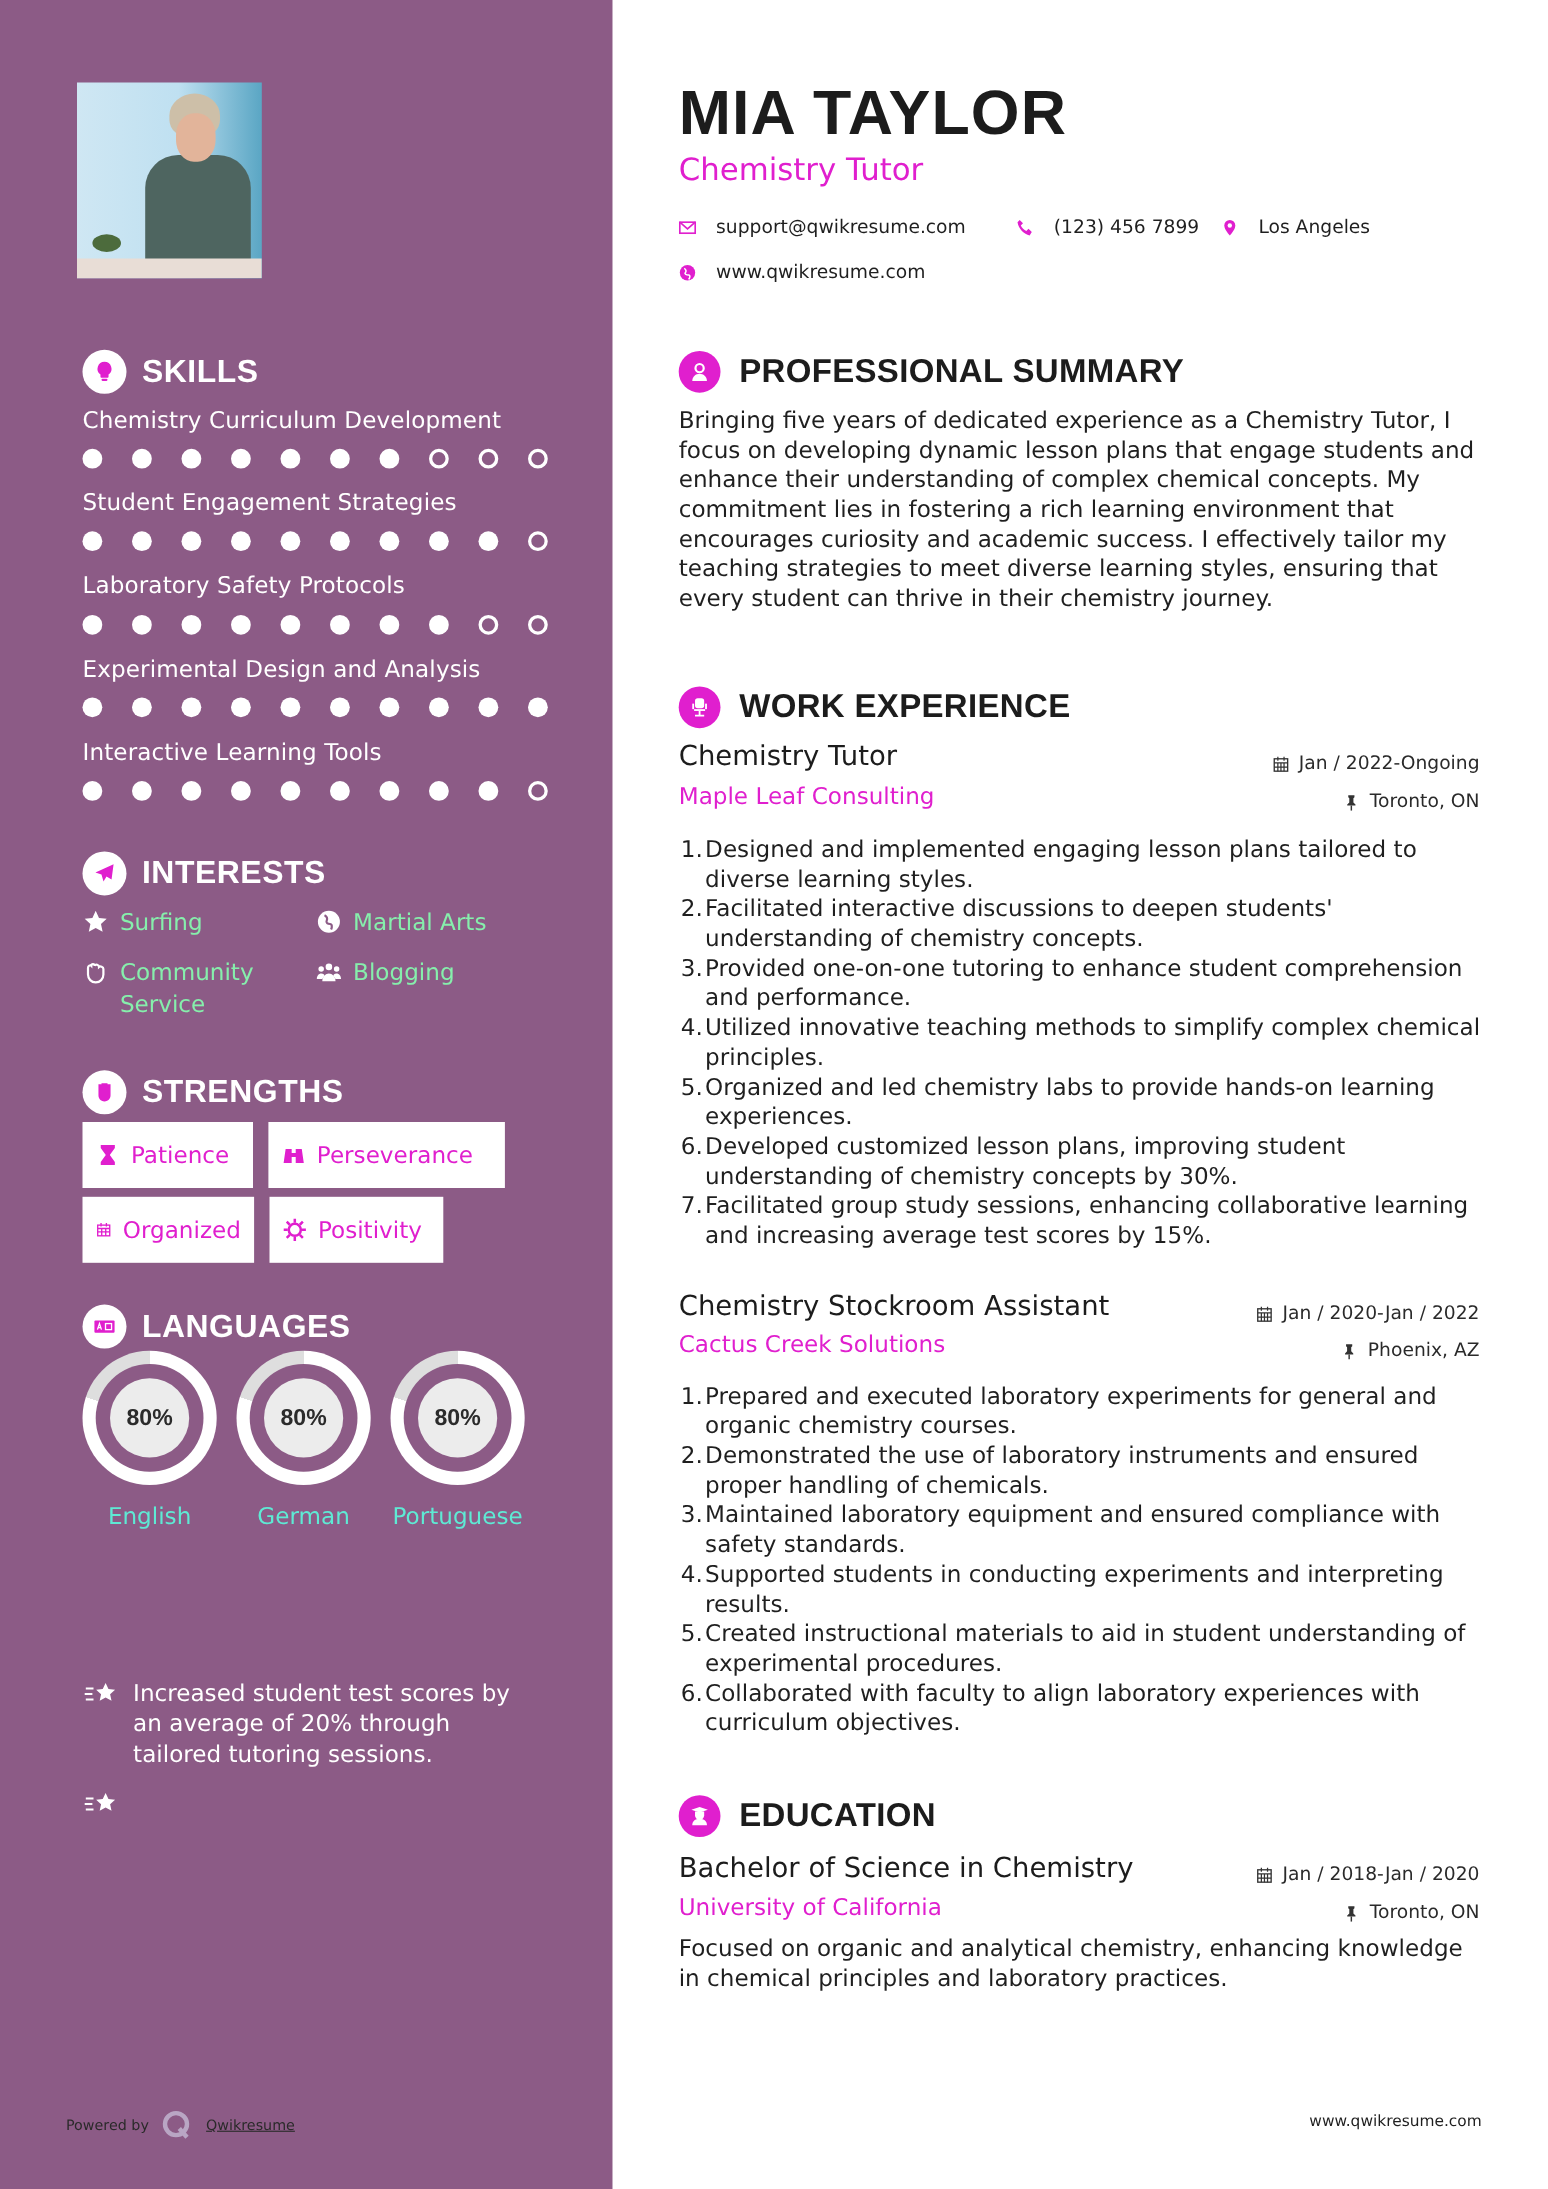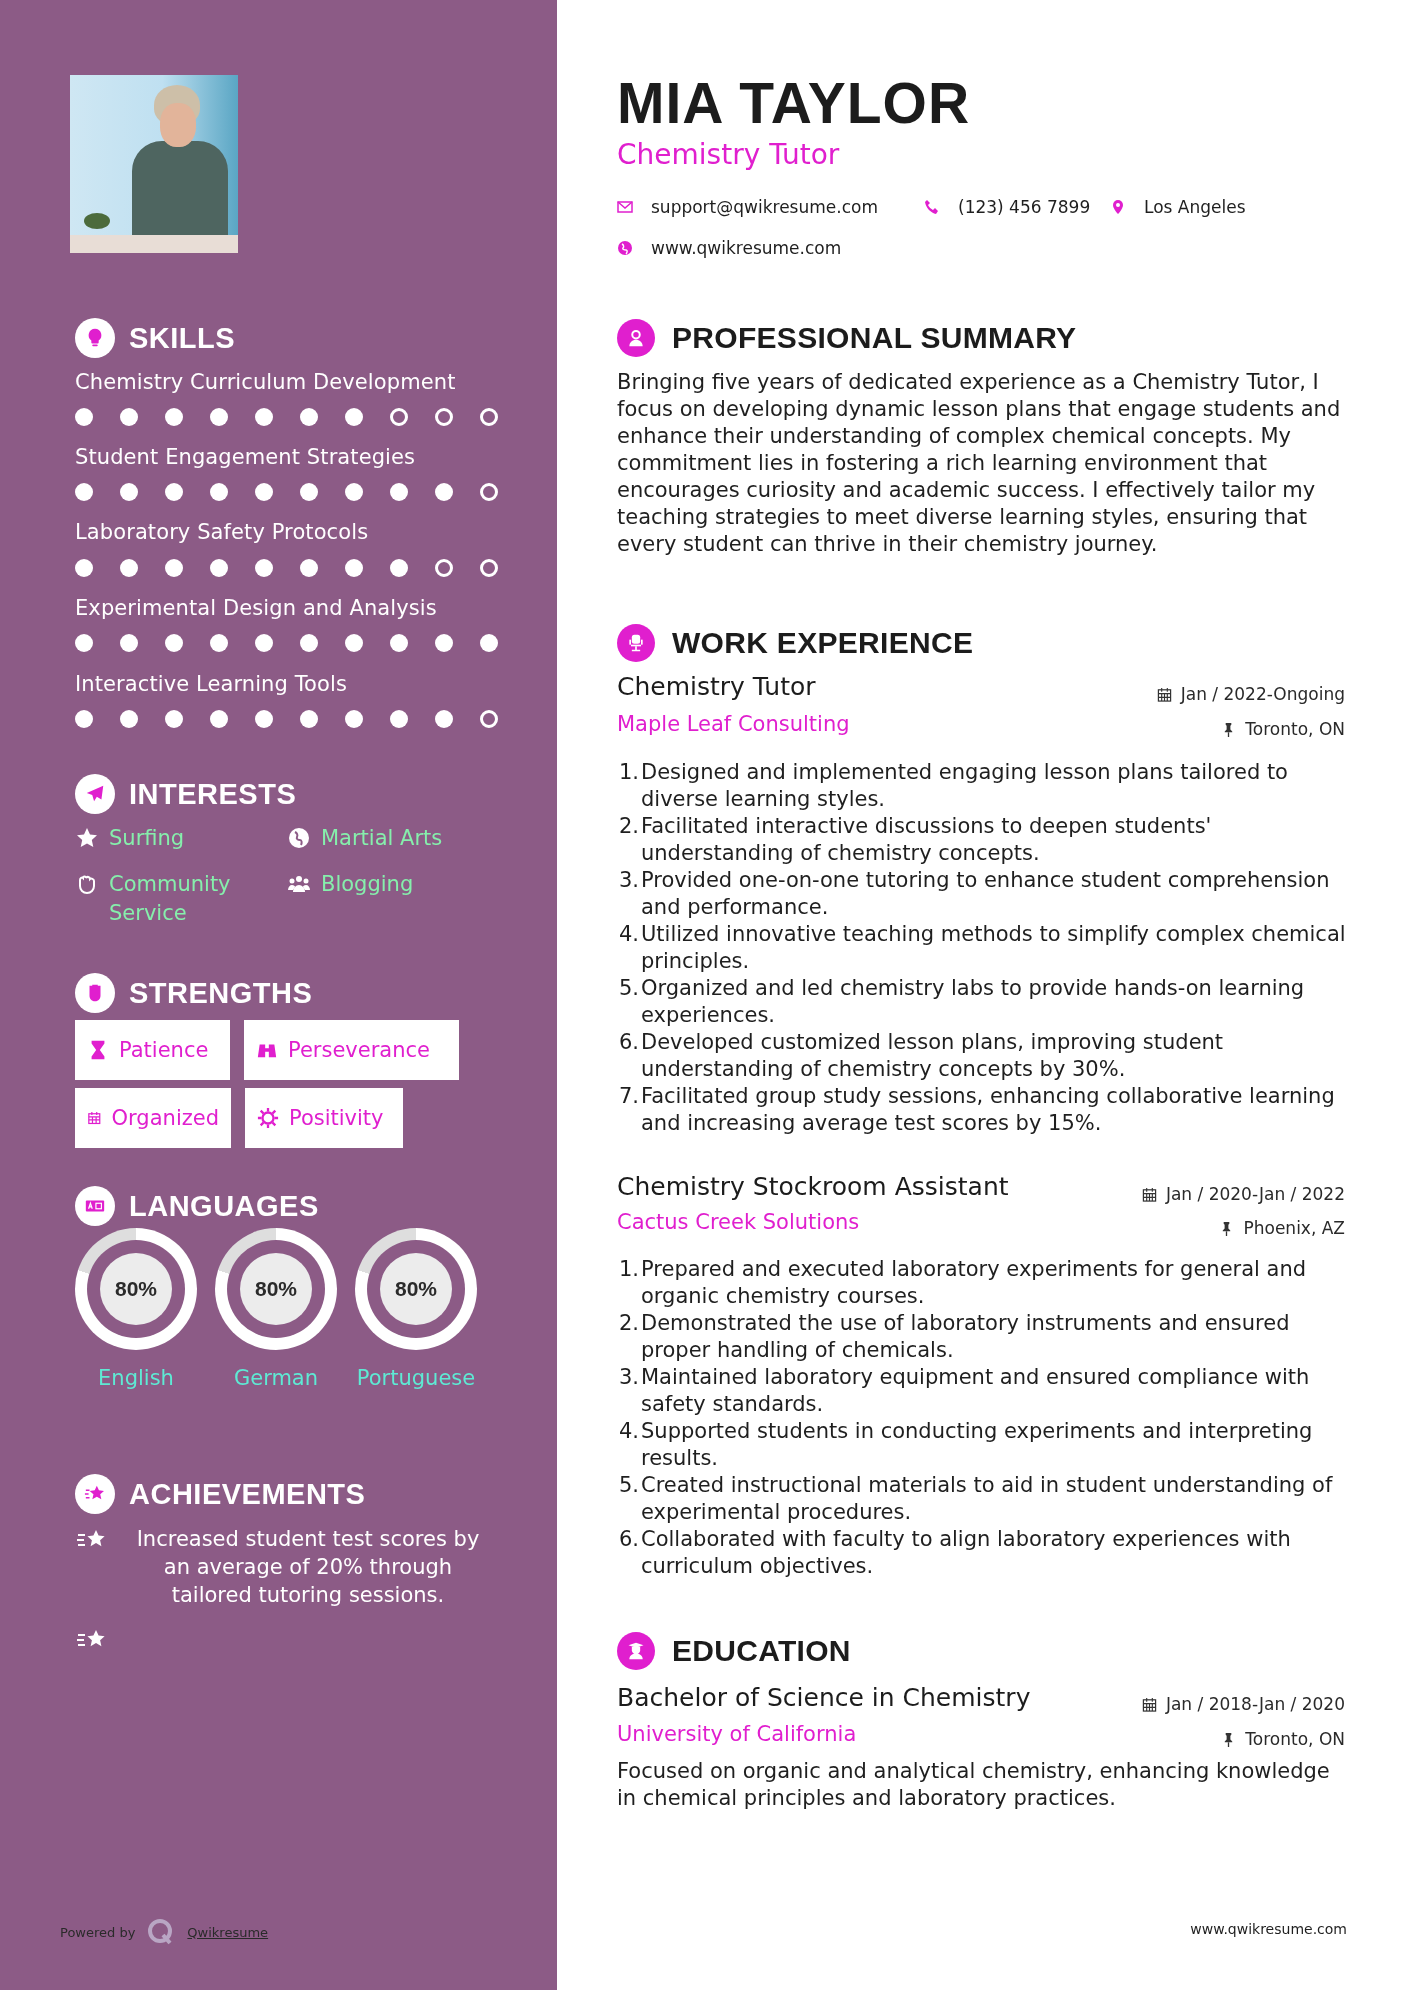--- a/index.html
+++ b/index.html
@@ -38,21 +38,21 @@
   .lang { position: absolute; width: 140px; text-align: center; }
   .donut { width: 122px; height: 122px; border-radius: 50%; margin: 0 auto; position: relative;
            background: conic-gradient(#ffffff 0 80%, #dedede 80% 100%); }
   .donut .ring { position: absolute; left: 12px; top: 12px; width: 98px; height: 98px; border-radius: 50%; background: #8c5b86; }
   .donut .core { position: absolute; left: 25px; top: 25px; width: 72px; height: 72px; border-radius: 50%; background: #ececec;
                  display: flex; align-items: center; justify-content: center; font-family: "Liberation Sans", sans-serif; font-weight: bold; font-size: 21px; color: #2b2b2b; }
   .lang-name { margin-top: 14px; font-size: 21px; color: #5eead4; line-height: 28px; word-break: break-all; }
 
   .ach { position: absolute; left: 75px; width: 420px; display: flex; }
   .ach .ic { width: 34px; height: 26px; margin-right: 12px; flex-shrink: 0; margin-top: 2px; }
-  .ach .txt { font-size: 21px; line-height: 28px; color: #ffffff; text-align: center; }
+  .ach .txt { font-size: 21px; line-height: 28px; color: #ffffff; }
 
   .powered { position: absolute; left: 60px; top: 1918px; display: flex; align-items: center; font-size: 13px; color: #2a2a2a; }
   .powered .q { width: 28px; height: 28px; margin: 0 12px; }
   .powered .link { text-decoration: underline; color: #2a2a2a; }
 
   
   .name { position: absolute; left: 60px; top: 70px; font-family: "Liberation Sans", sans-serif; font-weight: bold; font-size: 57px; letter-spacing: 1px; color: #1c1c1c; }
   .role { position: absolute; left: 60px; top: 138px; font-size: 28px; color: #e01fce; }
   .contact { position: absolute; display: flex; align-items: center; font-size: 17px; color: #1f1f1f; }
   .contact svg { width: 16px; height: 16px; margin-right: 18px; }
@@ -264,29 +264,20 @@
     <div class="lang-name">German</div>
   </div>
   <div class="lang" style="left:346px; top:1228px; width:140px;">
     <div class="donut">
         <div class="ring"></div>
         <div class="core">80%</div>
       </div>
     <div class="lang-name" style="padding:0 10px;">Portuguese</div>
   </div>
 
-  <div class="side-section-head" style="top:1474px;">
-    <span class="side-icon">
-      <svg viewBox="0 0 24 24">
-          <path d="M14 3l2.3 5 5.5.6-4.1 3.7 1.2 5.4-4.9-2.8-4.9 2.8 1.2-5.4L6.2 8.6l5.5-.6z" fill="#e01fce"></path>
-          <path d="M2 8h4M1 12h4M2 16h4" stroke="#e01fce" stroke-width="1.6"></path>
-        </svg>
-    </span>
-    <span class="side-title">ACHIEVEMENTS</span>
-  </div>
 
   <div class="ach" style="top:1525px;">
     <svg class="ic" viewBox="0 0 34 26">
         <path d="M21 3l2.6 5.5 6 .7-4.5 4 1.3 6-5.4-3.1-5.4 3.1 1.3-6-4.5-4 6-.7z" fill="#fff"></path>
         <path d="M3 8h7M2 13h7M3 18h7" stroke="#fff" stroke-width="2"></path>
       </svg>
     <span class="txt">Increased student test scores by an average of 20% through tailored tutoring sessions.</span>
   </div>
   <div class="ach" style="top:1625px;">
     <svg class="ic" viewBox="0 0 34 26">

